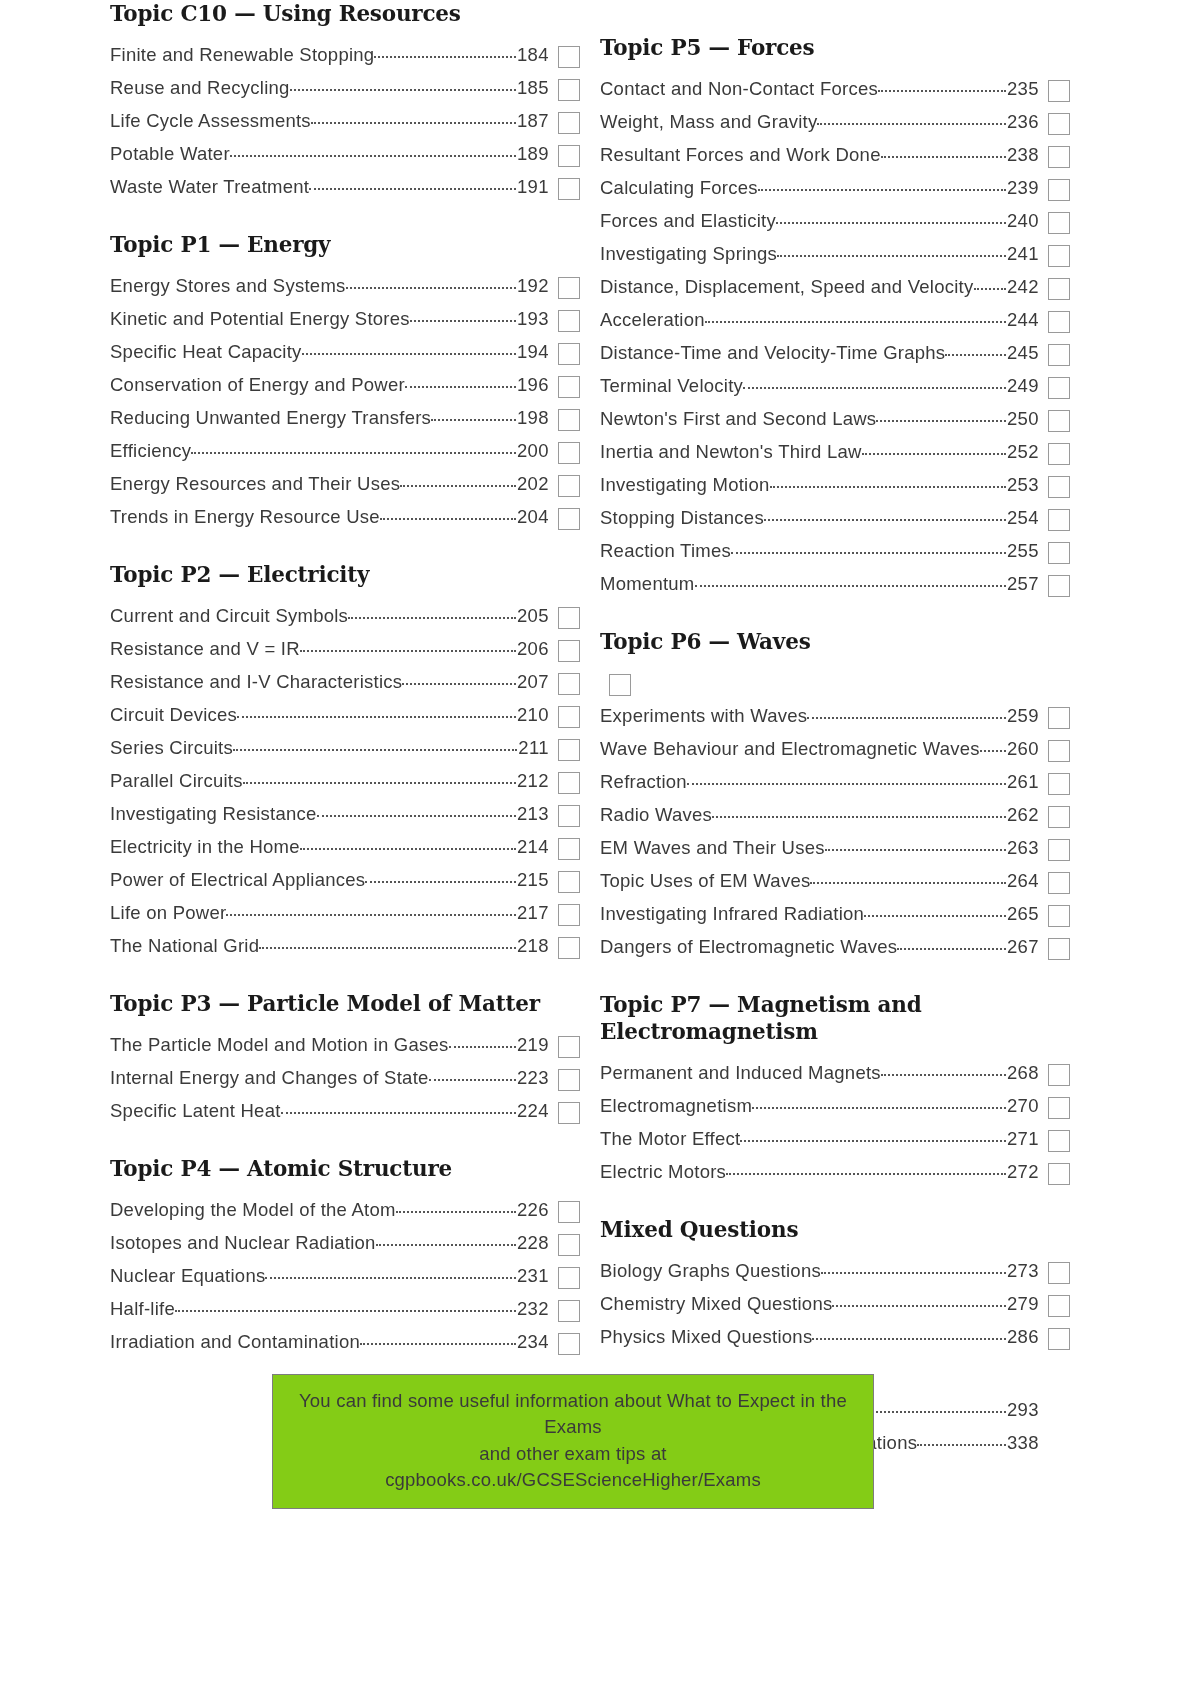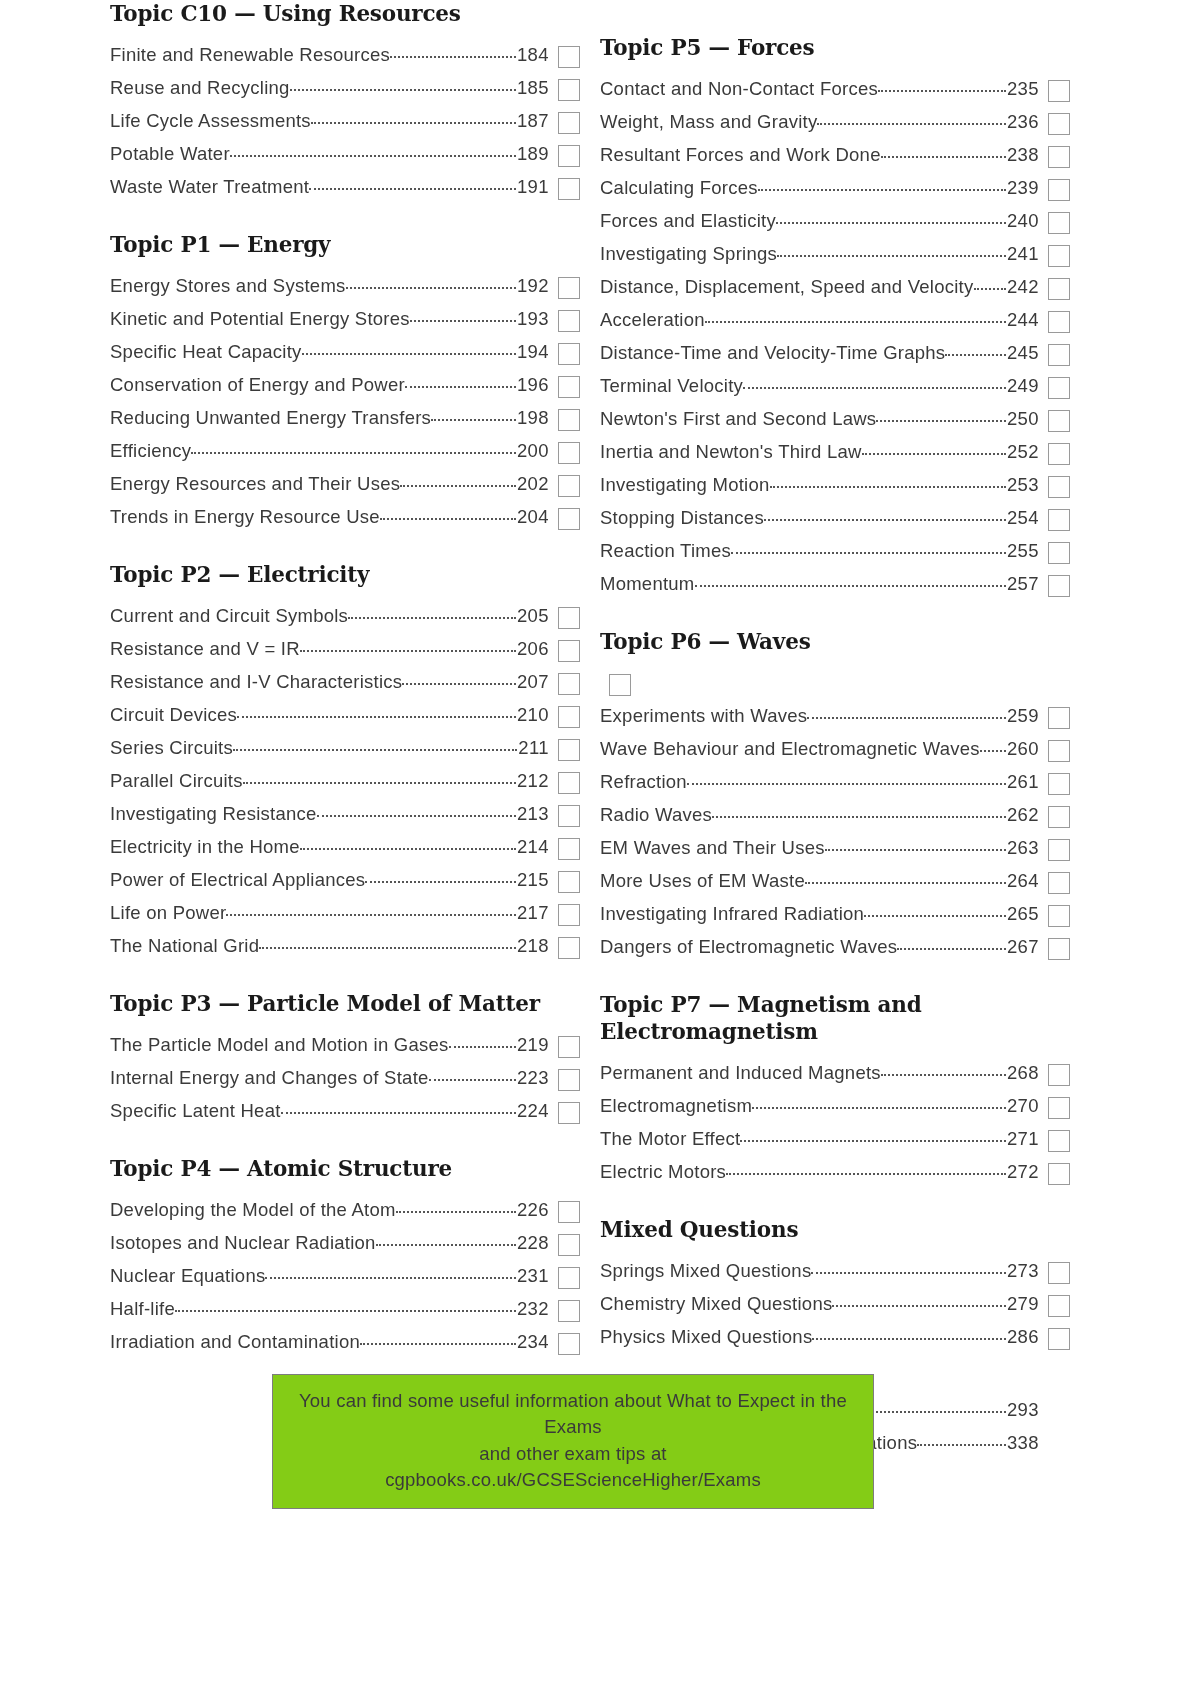--- a/index.html
+++ b/index.html
@@ -141,21 +141,21 @@
 <body>
 
 <div class="page">
 
   <div class="columns">
     <div class="col col-left" id="col-left">
         <div class="sect">
           <div class="sect-head">Topic C10 — Using Resources</div>
           <div class="row">
             <div class="row-inner">
-              <span class="entry-title">Finite and Renewable Resources</span>
+              <span class="entry-title">Finite and Renewable Stopping</span>
               <span class="leader"></span>
               <span class="entry-page">184</span>
             </div>
             <span class="checkbox"></span>
           </div>
           <div class="row">
             <div class="row-inner">
               <span class="entry-title">Reuse and Recycling</span>
               <span class="leader"></span>
               <span class="entry-page">185</span>
@@ -588,21 +588,21 @@
           <div class="row">
             <div class="row-inner">
               <span class="entry-title">EM Waves and Their Uses</span>
               <span class="leader"></span>
               <span class="entry-page">263</span>
             </div>
             <span class="checkbox"></span>
           </div>
           <div class="row">
             <div class="row-inner">
-              <span class="entry-title">More Uses of EM Waste</span>
+              <span class="entry-title">Topic Uses of EM Waves</span>
               <span class="leader"></span>
               <span class="entry-page">264</span>
             </div>
             <span class="checkbox"></span>
           </div>
           <div class="row">
             <div class="row-inner">
               <span class="entry-title">Investigating Infrared Radiation</span>
               <span class="leader"></span>
               <span class="entry-page">265</span>
@@ -651,21 +651,21 @@
               <span class="leader"></span>
               <span class="entry-page">272</span>
             </div>
             <span class="checkbox"></span>
           </div>
         </div>
         <div class="sect">
           <div class="sect-head">Mixed Questions</div>
           <div class="row">
             <div class="row-inner">
-              <span class="entry-title">Springs Mixed Questions</span>
+              <span class="entry-title">Biology Graphs Questions</span>
               <span class="leader"></span>
               <span class="entry-page">273</span>
             </div>
             <span class="checkbox"></span>
           </div>
           <div class="row">
             <div class="row-inner">
               <span class="entry-title">Chemistry Mixed Questions</span>
               <span class="leader"></span>
               <span class="entry-page">279</span>

